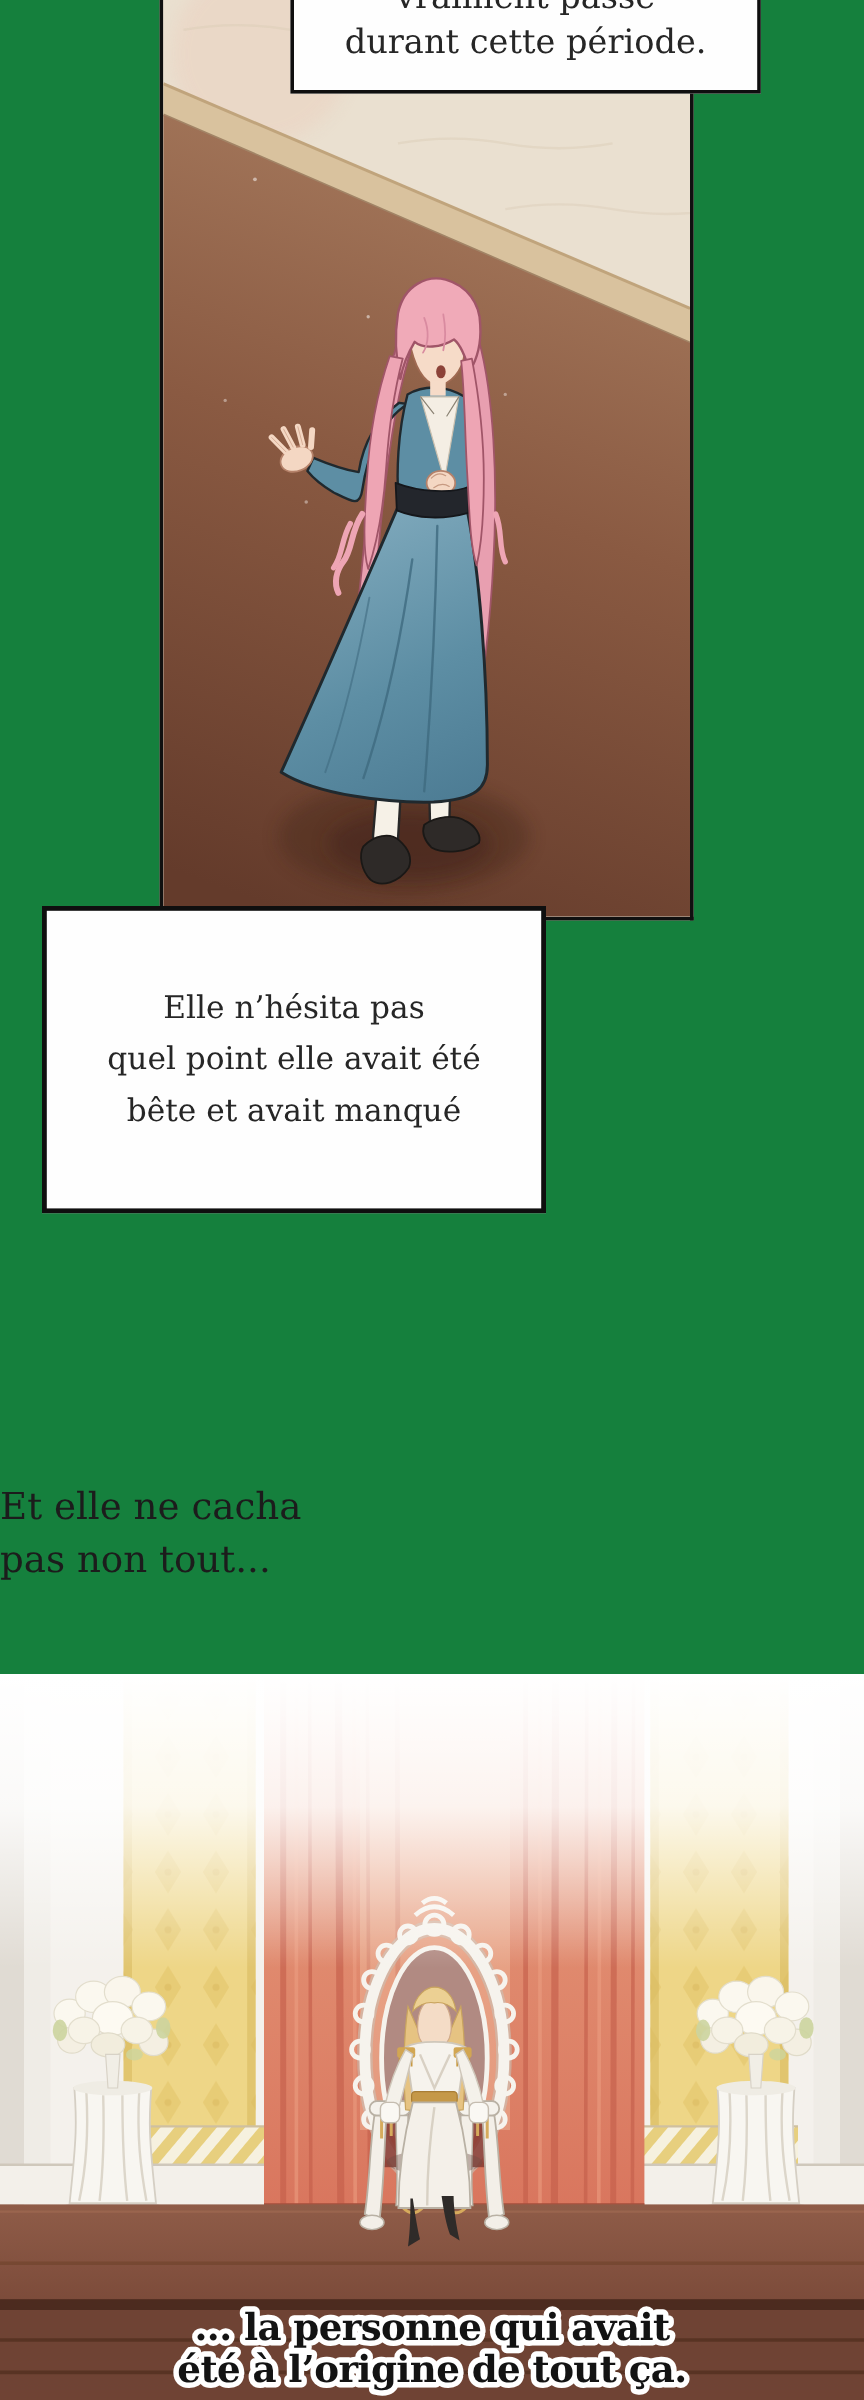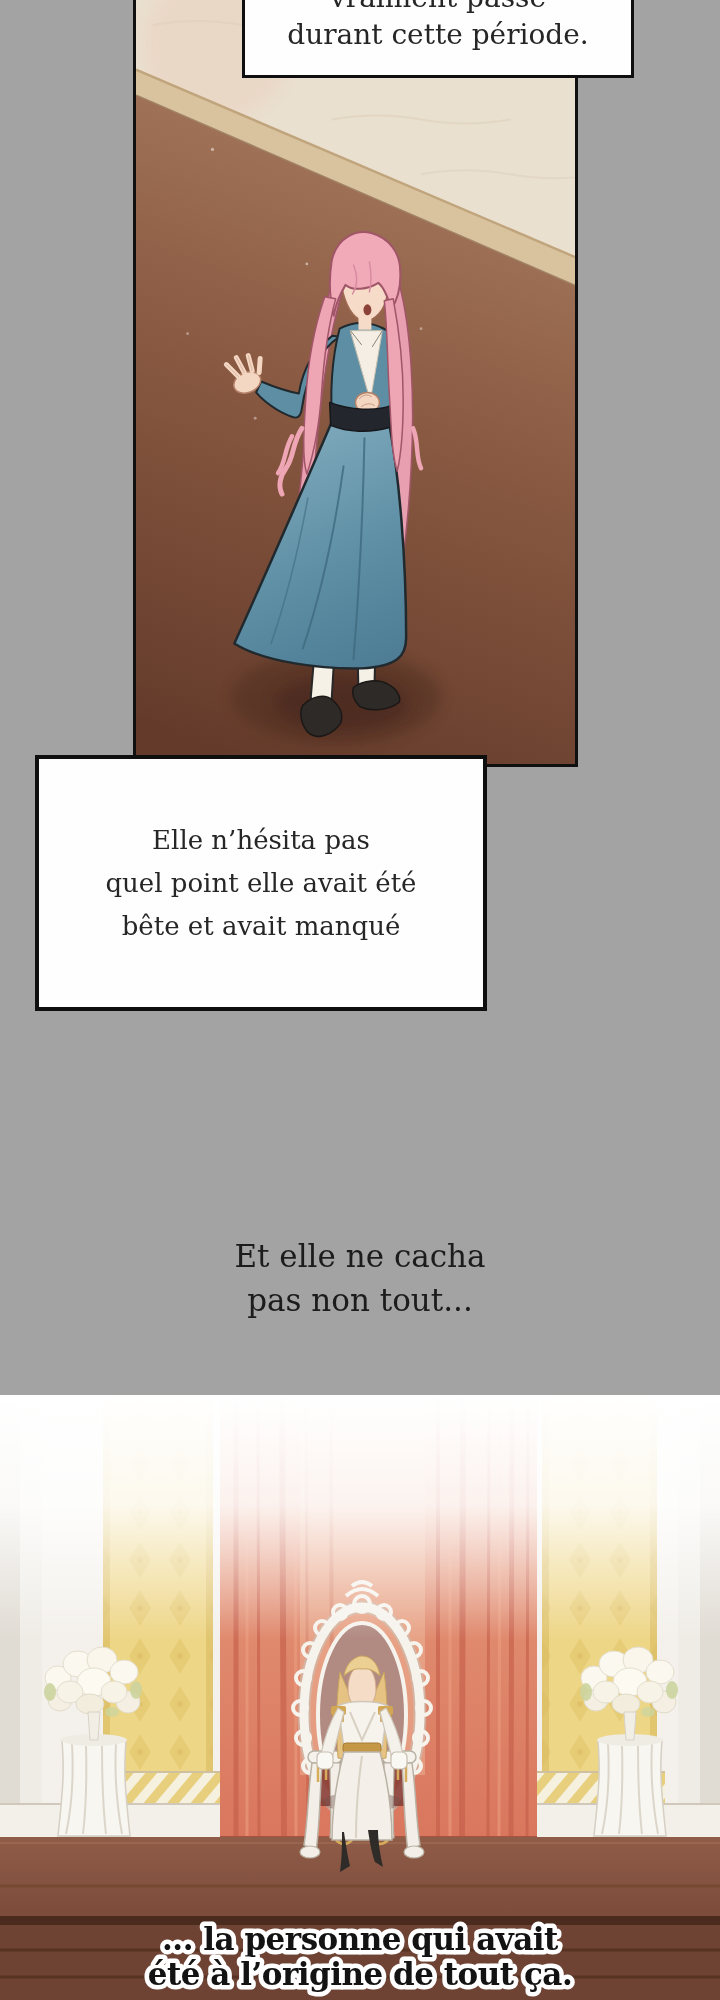--- a/index.html
+++ b/index.html
@@ -1,34 +1,34 @@
 <!DOCTYPE html>
 <html><head>
 <meta charset="utf-8">
 <style>
   html,body{margin:0;padding:0;background:#ffffff;}
-  #page{position:relative;width:720px;height:2000px;overflow:hidden;background:#a3a3a3;
+  #page{position:relative;width:720px;height:2000px;overflow:hidden;background:#15803d;
         font-family:"DejaVu Serif", serif;}
   .abs{position:absolute;}
   
   #panel-scene1{left:133px;top:0;width:445px;height:767px;box-sizing:border-box;
     border:3px solid #101010;border-top:none;overflow:hidden;background:#e9decf;z-index:1;}
   #panel-scene1 svg{display:block;width:100%;height:100%;}
   #panel-scene2{left:0;top:1395px;width:720px;height:605px;overflow:hidden;z-index:1;}
   #panel-scene2 svg{display:block;width:100%;height:100%;}
   
   .bubble{background:#fefefe;border:3px solid #0f0f0f;box-sizing:border-box;z-index:5;
     display:flex;flex-direction:column;align-items:center;text-align:center;color:#262626;}
   #bubble-top{left:242px;top:-50px;width:392px;height:128px;justify-content:flex-end;
     padding-bottom:22px;font-size:28px;line-height:37px;}
-  #bubble-mid{left:35px;top:755px;width:452px;height:256px;border-width:4px;
+  #bubble-mid{left:35px;top:755px;width:420px;height:256px;border-width:4px;
     justify-content:center;font-size:26px;line-height:43px;}
   .bline{display:block;white-space:nowrap;}
   
-  #narration{left:0;top:1234px;width:720px;text-align:center;color:#1c1c1c;
+  #narration{left:0;top:1234px;width:720px;text-align:left;color:#1c1c1c;
     font-size:31px;line-height:44px;z-index:2;}
   
   #caption-svg{left:0;top:1905px;width:720px;height:95px;z-index:6;}
   #caption-svg text{font-family:"DejaVu Serif", serif;font-weight:bold;font-size:31px;
     fill:#131313;stroke:#ffffff;stroke-width:9px;paint-order:stroke fill;
     stroke-linejoin:round;text-anchor:middle;letter-spacing:-0.5px;}
 </style>
 </head>
 <body>
 

